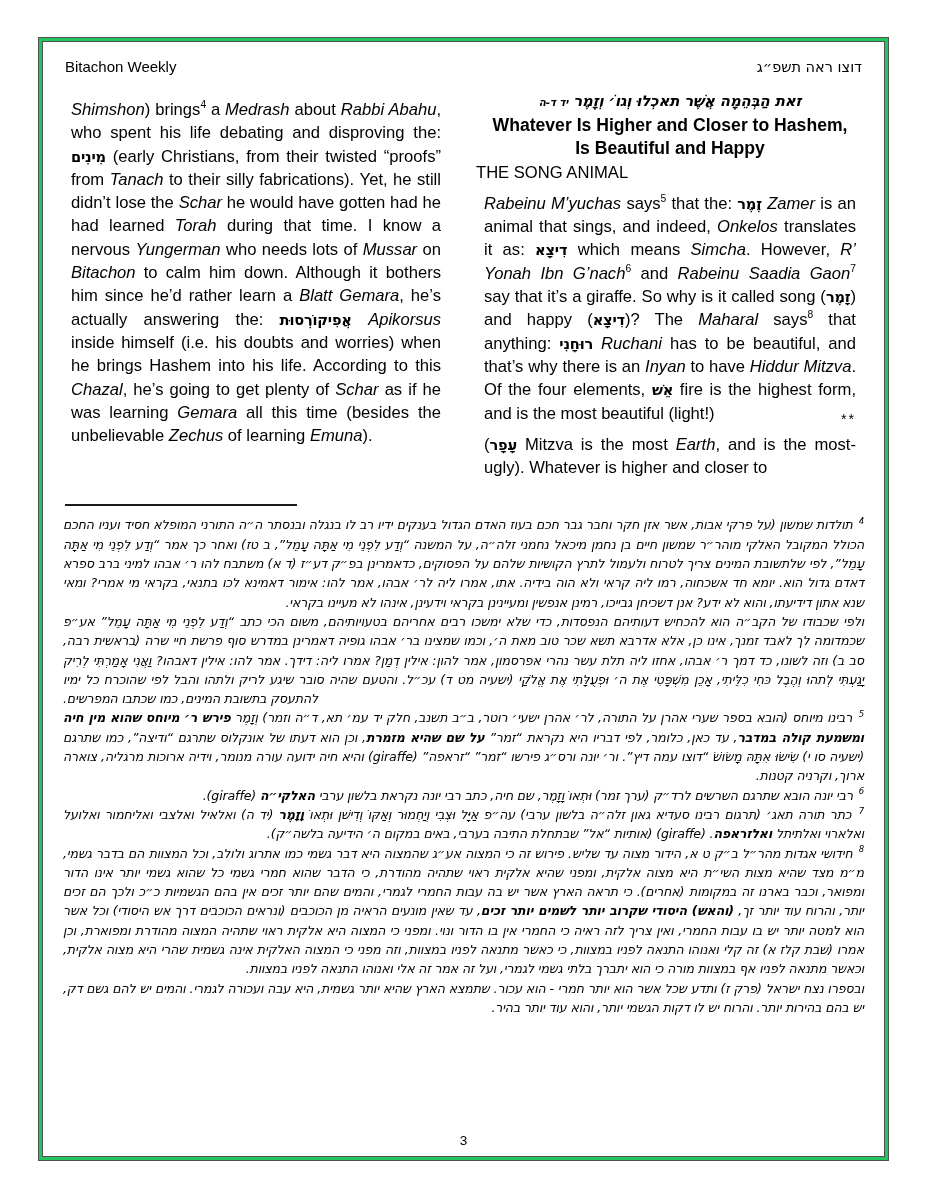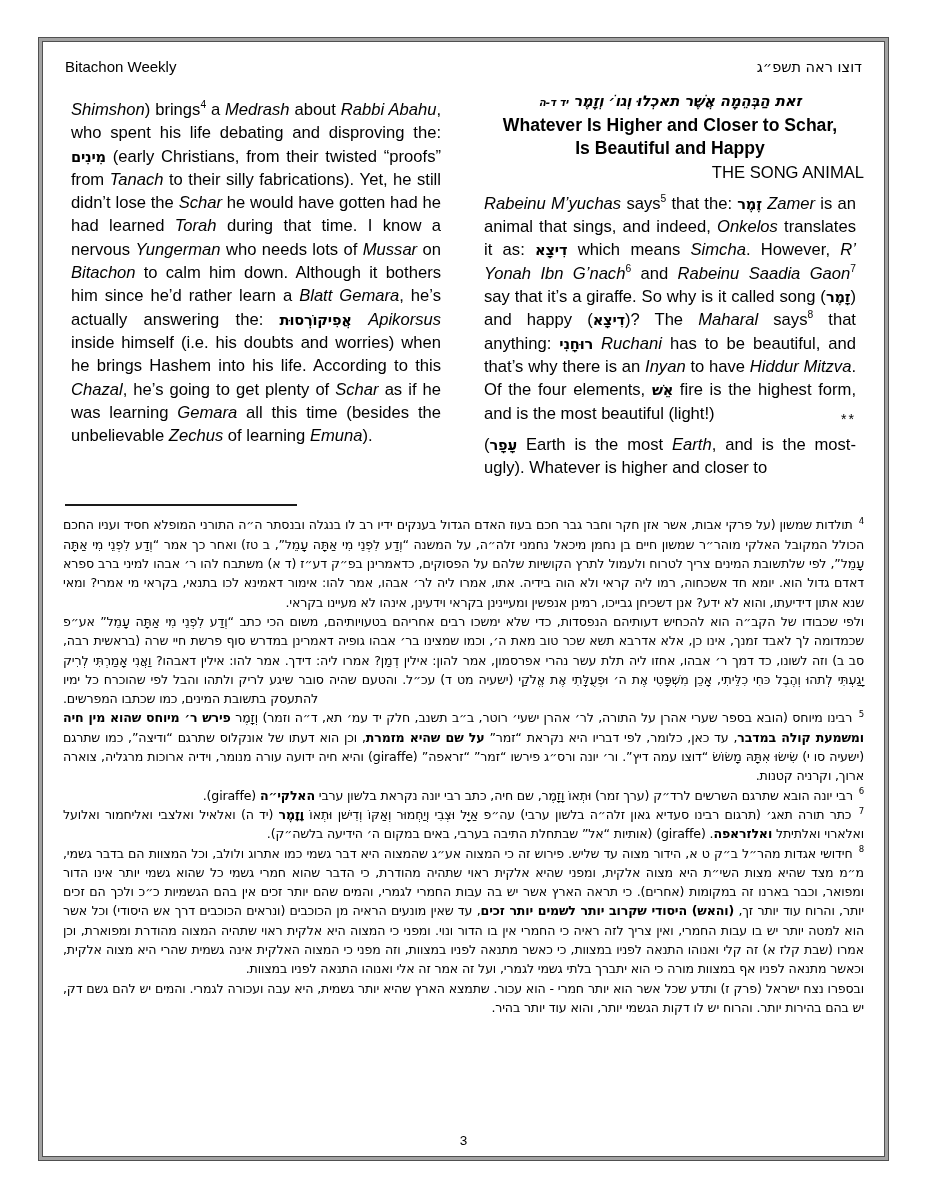--- a/index.html
+++ b/index.html
@@ -1,20 +1,20 @@
 <!DOCTYPE html>
 <html lang="en"><head>
 <meta charset="utf-8">
 <style>
   html,body{margin:0;padding:0;background:#fff;}
   body{width:927px;height:1200px;position:relative;color:#000;
        font-family:"Liberation Sans",sans-serif;-webkit-font-smoothing:antialiased;}
   .frame-outer{position:absolute;left:38px;top:37px;width:851px;height:1124px;
        box-sizing:border-box;border:1px solid #505050;}
-  .frame-mid{width:100%;height:100%;box-sizing:border-box;border:3px solid #a3a3a3;}
+  .frame-mid{width:100%;height:100%;box-sizing:border-box;border:3px solid #22c55e;}
   .frame-in{width:100%;height:100%;box-sizing:border-box;border:1px solid #505050;
        padding:14px 20px 6px 20px;display:flex;flex-direction:column;overflow:hidden;}
 
   .header{display:flex;justify-content:space-between;align-items:baseline;
        font-size:15px;line-height:18px;margin:2px 2px 14px 2px;}
   .header .heb{direction:rtl;font-family:"DejaVu Sans",sans-serif;font-size:14.5px;}
 
   .columns{display:flex;gap:27px;}
   .col-left{width:386px;flex:0 0 386px;}
   .col-right{flex:1;}
@@ -23,26 +23,26 @@
   .body-para .he{font-family:"DejaVu Sans",sans-serif;font-weight:bold;font-size:0.88em;letter-spacing:-0.2px;}
   .body-para .i{font-style:italic;}
   .body-para sup,{line-height:0;}
   sup{font-size:0.62em;line-height:0;vertical-align:super;}
   .star{float:right;letter-spacing:2px;font-size:0.85em;padding-top:6px;}
 
   .pasuk{direction:rtl;text-align:center;font-family:"DejaVu Sans",sans-serif;
        font-weight:bold;font-size:15px;line-height:23px;letter-spacing:-0.2px;font-style:italic;}
   .pasuk-ref{font-size:10.5px;font-weight:bold;}
   .title{text-align:center;font-weight:bold;font-size:17.6px;line-height:23.3px;}
-  .subtitle{text-align:right;font-size:16.6px;line-height:23.3px;}
+  .subtitle{text-align:left;font-size:16.6px;line-height:23.3px;}
 
   .fn-sep{border-top:2px solid #1a1a1a;width:232px;margin:17px 0 9px 2px;}
   .footnotes{direction:rtl;font-family:"DejaVu Sans",sans-serif;
        font-size:12.6px;line-height:19.3px;letter-spacing:-0.15px;}
-  .fn-para{margin:0;text-align:justify;}
+  .fn-para{margin:0;text-align:justify;font-style:italic;}
   .fn-para.last-left{text-align-last:left;}
   .fn-para .b{font-weight:bold;}
   .fn-num{font-size:0.68em;padding-left:2px;}
 
   .page-num{margin-top:auto;text-align:center;font-size:13.5px;padding:4px 0 2px 0;}
 </style>
 </head>
 <body>
 
 <div class="frame-outer">
@@ -57,26 +57,26 @@
       <div class="columns">
         <div class="col-left">
           <p class="body-para"><span class="i">Shimshon</span><span>) brings</span><sup>4</sup><span> a </span><span class="i">Medrash</span><span> about </span><span class="i">Rabbi Abahu</span><span>, who spent his life debating and disproving the: </span><span class="he">מִינִים</span><span> (early Christians, from their twisted “proofs” from </span><span class="i">Tanach</span><span> to their silly fabrications). Yet, he still didn’t lose the </span><span class="i">Schar</span><span> he would have gotten had he had learned </span><span class="i">Torah</span><span> during that time. I know a nervous </span><span class="i">Yungerman</span><span> who needs lots of </span><span class="i">Mussar</span><span> on </span><span class="i">Bitachon</span><span> to calm him down. Although it bothers him since he’d rather learn a </span><span class="i">Blatt Gemara</span><span>, he’s actually answering the: </span><span class="he">אֲפִיקוֹרְסוּת</span><span> </span><span class="i">Apikorsus</span><span> inside himself (i.e. his doubts and worries) when he brings Hashem into his life. According to this </span><span class="i">Chazal</span><span>, he’s going to get plenty of </span><span class="i">Schar</span><span> as if he was learning </span><span class="i">Gemara</span><span> all this time (besides the unbelievable </span><span class="i">Zechus</span><span> of learning </span><span class="i">Emuna</span><span>).</span></p>
         </div>
         <div class="col-right">
           <div class="pasuk">
             <span>זאת הַבְּהֵמָה אֲשֶׁר תאכְלוּ וְגוֹ׳ וְזָמֶר</span>
             <span class="pasuk-ref">יד ד-ה</span>
           </div>
           <div class="title">
-            <span>Whatever Is Higher and Closer to Schar,</span><br>
+            <span>Whatever Is Higher and Closer to Hashem,</span><br>
             <span>Is Beautiful and Happy</span>
           </div>
           <div class="subtitle">THE SONG ANIMAL</div>
           <p class="body-para"><span class="i">Rabeinu M’yuchas</span><span> says</span><sup>5</sup><span> that the: </span><span class="he">זֶמֶר</span><span> </span><span class="i">Zamer</span><span> is an animal that sings, and indeed, </span><span class="i">Onkelos</span><span> translates it as: </span><span class="he">דִיצָא</span><span> which means </span><span class="i">Simcha</span><span>. However, </span><span class="i">R’ Yonah Ibn G’nach</span><sup>6</sup><span> and </span><span class="i">Rabeinu Saadia Gaon</span><sup>7</sup><span> say that it’s a giraffe. So why is it called song (</span><span class="he">זָמֶר</span><span>) and happy (</span><span class="he">דִיצָא</span><span>)? The </span><span class="i">Maharal</span><span> says</span><sup>8</sup><span> that anything: </span><span class="he">רוּחָנִי</span><span> </span><span class="i">Ruchani</span><span> has to be beautiful, and that’s why there is an </span><span class="i">Inyan</span><span> to have </span><span class="i">Hiddur Mitzva</span><span>. Of the four elements, </span><span class="he">אֵשׁ</span><span> fire is the highest form, and is the most beautiful (light!)</span><span class="star">**</span></p>
-          <p class="body-para"><span>(</span><span class="he">עָפָר</span><span> Earth is the most </span><span class="i">Earth</span><span>, and is the most-ugly). Whatever is higher and closer to</span></p>
+          <p class="body-para"><span>(</span><span class="he">עָפָר</span><span> Mitzva is the most </span><span class="i">Earth</span><span>, and is the most-ugly). Whatever is higher and closer to</span></p>
         </div>
       </div>
 
       <div class="fn-sep"></div>
 
       <div class="footnotes" id="footnotes">
           <div class="fn-para"><sup class="fn-num">4</sup> <span>תולדות שמשון (על פרקי אבות, אשר אזן חקר וחבר גבר חכם בעוז האדם הגדול בענקים ידיו רב לו בנגלה ובנסתר ה״ה התורני המופלא חסיד ועניו החכם הכולל המקובל האלקי מוהר״ר שמשון חיים בן נחמן מיכאל נחמני זלה״ה, על המשנה “וְדַע לִפְנֵי מִי אַתָּה עָמֵל”, ב טז) ואחר כך אמר “וְדַע לִפְנֵי מִי אַתָּה עָמֵל”, לפי שלתשובת המינים צריך לטרוח ולעמול לתרץ הקושיות שלהם על הפסוקים, כדאמרינן בפ״ק דע״ז (ד א) משתבח להו ר׳ אבהו למיני ברב ספרא דאדם גדול הוא. יומא חד אשכחוה, רמו ליה קראי ולא הוה בידיה. אתו, אמרו ליה לר׳ אבהו, אמר להו: אימור דאמינא לכו בתנאי, בקראי מי אמרי? ומאי שנא אתון דידיעתו, והוא לא ידע? אנן דשכיחן גבייכו, רמינן אנפשין ומעיינינן בקראי וידעינן, אינהו לא מעיינו בקראי.</span></div>
           <div class="fn-para last-left"><span>ולפי שכבודו של הקב״ה הוא להכחיש דעותיהם הנפסדות, כדי שלא ימשכו רבים אחריהם בטעויותיהם, משום הכי כתב “וְדַע לִפְנֵי מִי אַתָּה עָמֵל” אע״פ שכמדומה לך לאבד זמנך, אינו כן, אלא אדרבא תשא שכר טוב מאת ה׳, וכמו שמצינו בר׳ אבהו גופיה דאמרינן במדרש סוף פרשת חיי שרה (בראשית רבה, סב ב) וזה לשונו, כד דמך ר׳ אבהו, אחזו ליה תלת עשר נהרי אפרסמון, אמר להון: אילין דְמַן? אמרו ליה: דידך. אמר להו: אילין דאבהו? וַאֲנִי אָמַרְתִּי לְרִיק יָגַעְתִּי לְתהוּ וְהֶבֶל כּחִי כִלֵּיתִי, אָכֵן מִשְׁפָּטִי אֶת ה׳ וּפְעֻלָּתִי אֶת אֱלֹקַי (ישעיה מט ד) עכ״ל. והטעם שהיה סובר שיגע לריק ולתהו והבל לפי שהוכרח כל ימיו להתעסק בתשובת המינים, כמו שכתבו המפרשים.</span></div>
           <div class="fn-para"><sup class="fn-num">5</sup> <span>רבינו מיוחס (הובא בספר שערי אהרן על התורה, לר׳ אהרן ישעי׳ רוטר, ב״ב תשנב, חלק יד עמ׳ תא, ד״ה וזמר) וְזָמֶר </span><span class="b">פירש ר׳ מיוחס שהוא מין חיה ומשמעת קולה במדבר</span><span>, עד כאן, כלומר, לפי דבריו היא נקראת “זמר” </span><span class="b">על שם שהיא מזמרת</span><span>, וכן הוא דעתו של אונקלוס שתרגם “ודיצה”, כמו שתרגם (ישעיה סו י) שִׂישׂוּ אִתָּהּ מָשׂוֹשׂ “דוצו עמה דיץ”. ור׳ יונה ורס״ג פירשו “זמר” “זראפה” (giraffe) והיא חיה ידועה עורה מנומר, וידיה ארוכות מרגליה, צוארה ארוך, וקרניה קטנות.</span></div>
           <div class="fn-para"><sup class="fn-num">6</sup> <span>רבי יונה הובא שתרגם השרשים לרד״ק (ערך זמר) וּתְאוֹ וָזָמֶר, שם חיה, כתב רבי יונה נקראת בלשון ערבי </span><span class="b">האלקי״ה</span><span> (giraffe).</span></div>

